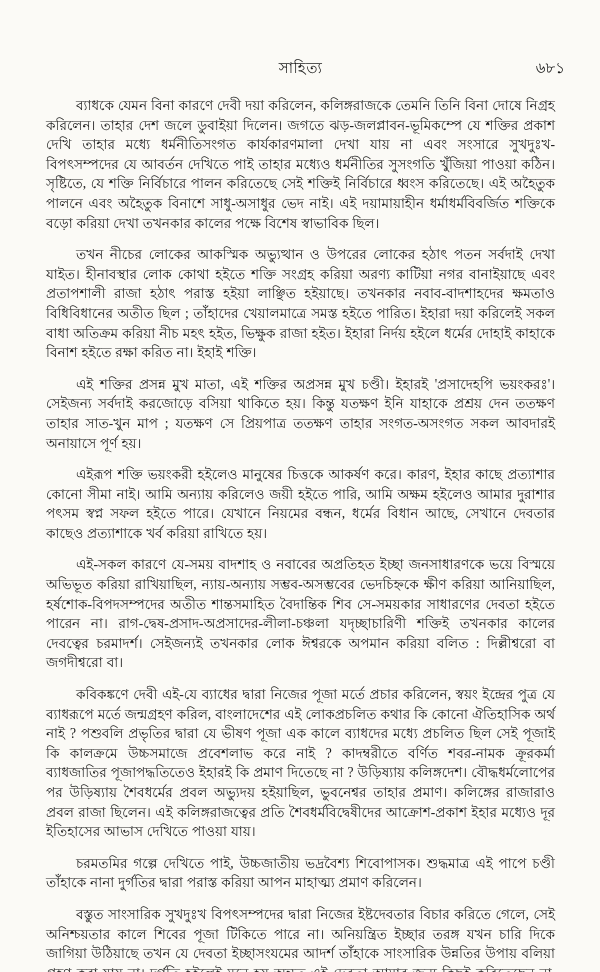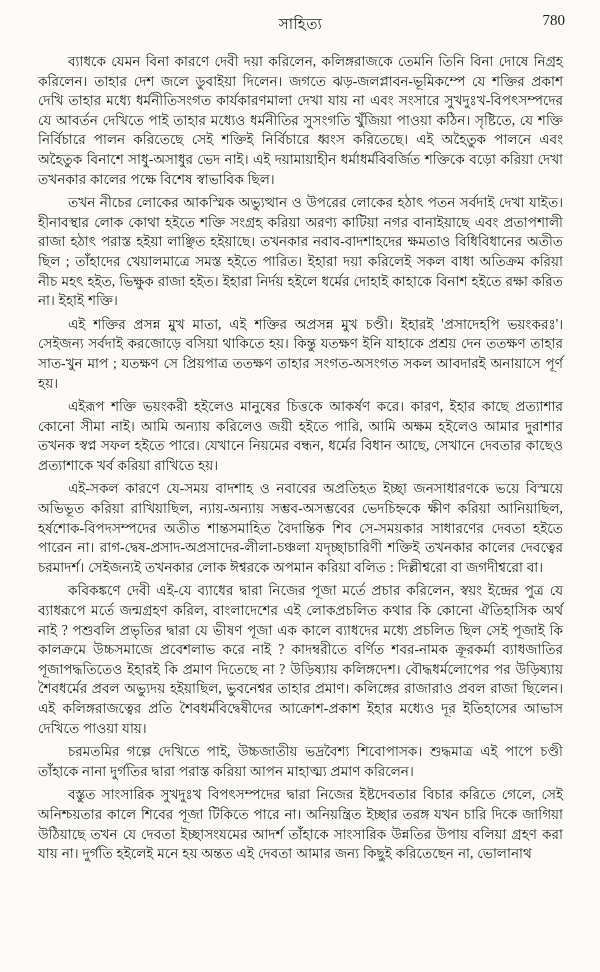--- a/index.html
+++ b/index.html
@@ -12,62 +12,63 @@
     padding: 12px 33px 0 34px;
     overflow: hidden;
     position: relative;
     font-family: "Liberation Serif", "DejaVu Serif", serif;
     color: #1b1b1b;
   }
   .page-header {
     position: relative;
     height: 24px;
     margin-bottom: 16px;
+    margin-top: 44px;
   }
   .page-header-title {
     position: absolute;
     left: 0; right: 0;
     text-align: center;
     font-size: 15px;
     letter-spacing: 0.5px;
   }
   .page-number {
     position: absolute;
     right: 2px;
     top: 0;
     font-size: 15px;
   }
   .page-body p {
-    margin: 4px;
+    margin: 12px;
     text-align: justify;
     text-indent: 30px;
     font-size: 13.6px;
     line-height: 19.6px;
     word-spacing: 0.5px;
   }
   .underline-mark {
     text-decoration-color: #3a3a3a;
     text-decoration-thickness: 1.5px;
     text-underline-offset: 3px;
   }
 </style>
 </head>
 <body>
 
 <div class="book-page">
 
   <div class="page-header">
     <div class="page-header-title">সাহিত্য</div>
-    <div class="page-number">780</div>
+    <div class="page-number">৬৮১</div>
   </div>
 
   <div class="page-body">
     <p>ব্যাধকে যেমন বিনা কারণে দেবী দয়া করিলেন, কলিঙ্গরাজকে তেমনি তিনি বিনা দোষে নিগ্রহ করিলেন। তাহার দেশ জলে ডুবাইয়া দিলেন। জগতে ঝড়-জলপ্লাবন-ভূমিকম্পে যে শক্তির প্রকাশ দেখি তাহার মধ্যে ধর্মনীতিসংগত কার্যকারণমালা দেখা যায় না এবং সংসারে সুখদুঃখ-বিপৎসম্পদের যে আবর্তন দেখিতে পাই তাহার মধ্যেও ধর্মনীতির সুসংগতি খুঁজিয়া পাওয়া কঠিন। সৃষ্টিতে, যে শক্তি নির্বিচারে পালন করিতেছে সেই শক্তিই নির্বিচারে ধ্বংস করিতেছে। এই অহৈতুক পালনে এবং অহৈতুক বিনাশে সাধু-অসাধুর ভেদ নাই। এই দয়ামায়াহীন ধর্মাধর্মবিবর্জিত শক্তিকে বড়ো করিয়া দেখা তখনকার কালের পক্ষে বিশেষ স্বাভাবিক ছিল।</p>
     <p>তখন নীচের লোকের আকস্মিক অভ্যুত্থান ও উপরের লোকের হঠাৎ পতন সর্বদাই দেখা যাইত। হীনাবস্থার লোক কোথা হইতে শক্তি সংগ্রহ করিয়া অরণ্য কাটিয়া নগর বানাইয়াছে এবং প্রতাপশালী রাজা হঠাৎ পরাস্ত হইয়া লাঞ্ছিত হইয়াছে। তখনকার নবাব-বাদশাহদের ক্ষমতাও বিধিবিধানের অতীত ছিল ; তাঁহাদের খেয়ালমাত্রে সমস্ত হইতে পারিত। ইহারা দয়া করিলেই সকল বাধা অতিক্রম করিয়া নীচ মহৎ হইত, ভিক্ষুক রাজা হইত। ইহারা নির্দয় হইলে ধর্মের দোহাই কাহাকে বিনাশ হইতে রক্ষা করিত না। ইহাই শক্তি।</p>
     <p>এই শক্তির প্রসন্ন মুখ মাতা, এই শক্তির অপ্রসন্ন মুখ চণ্ডী। ইহারই 'প্রসাদেহপি ভয়ংকরঃ'। সেইজন্য সর্বদাই করজোড়ে বসিয়া থাকিতে হয়। কিন্তু যতক্ষণ ইনি যাহাকে প্রশ্রয় দেন ততক্ষণ তাহার সাত-খুন মাপ ; যতক্ষণ সে প্রিয়পাত্র ততক্ষণ তাহার সংগত-অসংগত সকল আবদারই অনায়াসে পূর্ণ হয়।</p>
-    <p>এইরূপ শক্তি ভয়ংকরী হইলেও মানুষের চিত্তকে আকর্ষণ করে। কারণ, ইহার কাছে প্রত্যাশার কোনো সীমা নাই। আমি অন্যায় করিলেও জয়ী হইতে পারি, আমি অক্ষম হইলেও আমার দুরাশার তখনক স্বপ্ন সফল হইতে পারে। যেখানে নিয়মের বন্ধন, ধর্মের বিধান আছে, সেখানে দেবতার কাছেও প্রত্যাশাকে খর্ব করিয়া রাখিতে হয়।</p>
+    <p>এইরূপ শক্তি ভয়ংকরী হইলেও মানুষের চিত্তকে আকর্ষণ করে। কারণ, ইহার কাছে প্রত্যাশার কোনো সীমা নাই। আমি অন্যায় করিলেও জয়ী হইতে পারি, আমি অক্ষম হইলেও আমার দুরাশার পৎসম স্বপ্ন সফল হইতে পারে। যেখানে নিয়মের বন্ধন, ধর্মের বিধান আছে, সেখানে দেবতার কাছেও প্রত্যাশাকে খর্ব করিয়া রাখিতে হয়।</p>
     <p>এই-সকল কারণে যে-সময় বাদশাহ ও নবাবের অপ্রতিহত ইচ্ছা জনসাধারণকে ভয়ে বিস্ময়ে অভিভূত করিয়া রাখিয়াছিল, ন্যায়-অন্যায় সম্ভব-অসম্ভবের ভেদচিহ্নকে ক্ষীণ করিয়া আনিয়াছিল, হর্ষশোক-বিপদসম্পদের অতীত শান্তসমাহিত বৈদান্তিক শিব সে-সময়কার সাধারণের দেবতা হইতে পারেন না। রাগ-দ্বেষ-প্রসাদ-অপ্রসাদের-লীলা-চঞ্চলা যদৃচ্ছাচারিণী শক্তিই তখনকার কালের দেবত্বের চরমাদর্শ। সেইজন্যই তখনকার লোক ঈশ্বরকে অপমান করিয়া বলিত : দিল্লীশ্বরো বা জগদীশ্বরো বা।</p>
     <p>কবিকঙ্কণে দেবী এই-যে ব্যাধের দ্বারা নিজের পূজা মর্তে প্রচার করিলেন, স্বয়ং ইন্দ্রের পুত্র যে ব্যাধরূপে মর্তে জন্মগ্রহণ করিল, বাংলাদেশের এই লোকপ্রচলিত কথার কি কোনো ঐতিহাসিক অর্থ নাই ? পশুবলি প্রভৃতির দ্বারা যে ভীষণ পূজা এক কালে ব্যাধদের মধ্যে প্রচলিত ছিল সেই পূজাই কি কালক্রমে উচ্চসমাজে প্রবেশলাভ করে নাই ? কাদম্বরীতে বর্ণিত শবর-নামক ক্রূরকর্মা ব্যাধজাতির পূজাপদ্ধতিতেও ইহারই কি প্রমাণ দিতেছে না ? উড়িষ্যায় কলিঙ্গদেশ। বৌদ্ধধর্মলোপের পর উড়িষ্যায় শৈবধর্মের প্রবল অভ্যুদয় হইয়াছিল, ভুবনেশ্বর তাহার প্রমাণ। কলিঙ্গের রাজারাও প্রবল রাজা ছিলেন। এই কলিঙ্গরাজত্বের প্রতি শৈবধর্মবিদ্বেষীদের আক্রোশ-প্রকাশ ইহার মধ্যেও দূর ইতিহাসের আভাস দেখিতে পাওয়া যায়।</p>
     <p>চরমতমির গল্পে দেখিতে পাই, উচ্চজাতীয় ভদ্রবৈশ্য শিবোপাসক। শুদ্ধমাত্র এই পাপে চণ্ডী তাঁহাকে নানা দুর্গতির দ্বারা পরাস্ত করিয়া আপন মাহাত্ম্য প্রমাণ করিলেন।</p>
     <p><span>বস্তুত সাংসারিক সুখদুঃখ বিপৎসম্পদের দ্বারা নিজের ইষ্টদেবতার বিচার করিতে গেলে, সেই অনিশ্চয়তার কালে শিবের পূজা </span><span class="underline-mark">টিকিতে পারে না</span><span>। অনিয়ন্ত্রিত ইচ্ছার তরঙ্গ যখন চারি দিকে জাগিয়া উঠিয়াছে তখন যে দেবতা ইচ্ছাসংযমের আদর্শ তাঁহাকে সাংসারিক উন্নতির উপায় বলিয়া গ্রহণ করা যায় না। দুর্গতি হইলেই মনে হয় অন্তত এই দেবতা আমার জন্য কিছুই করিতেছেন না, ভোলানাথ</span></p>
   </div>
 
 </div>
 
 </body></html>

